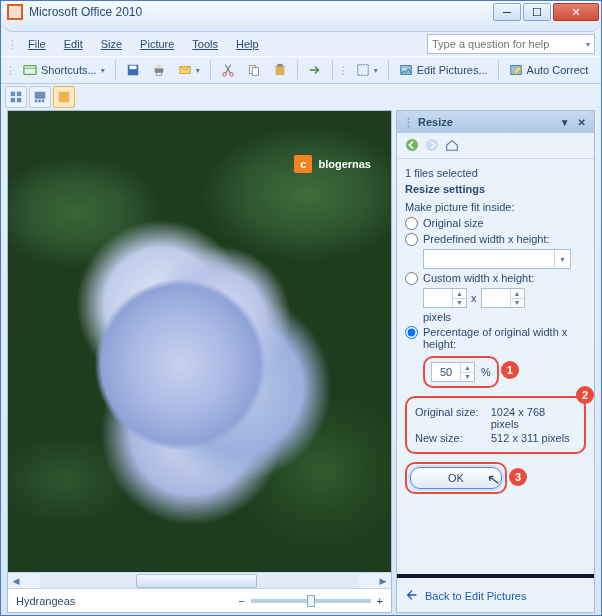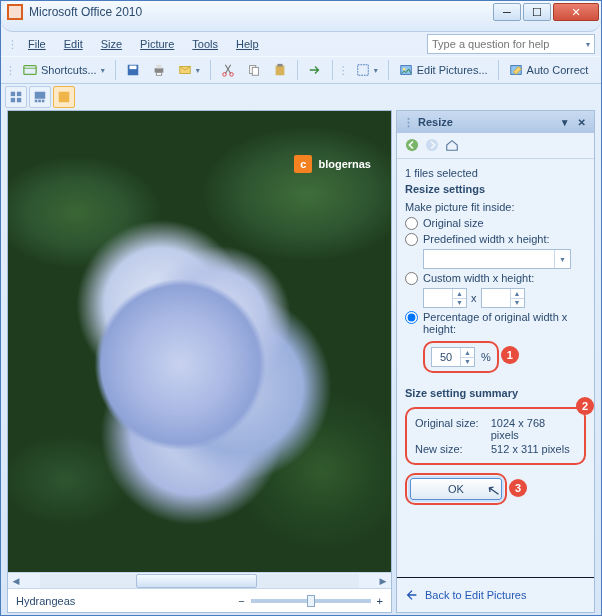--- a/index.html
+++ b/index.html
@@ -77,25 +77,25 @@
 
 .pct-row { display:flex;align-items:center;gap:6px; margin:6px 0 6px 18px; }
 .callout-box { border:2px solid #e74c3c; border-radius:10px; padding:4px 6px; position:relative;justify-content:space-between; }
 .callout-num { position:absolute; width:18px;height:18px;border-radius:50%;background:#e74c3c;color:#fff;display:flex;align-items:center;justify-content:center;font-size:11px;font-weight:bold; }
 
 .summary-box { border:2px solid #e74c3c; border-radius:10px; padding:6px 8px; margin-top:8px; position:relative; }
 .summary-row { display:flex; gap:6px; margin:2px 0; }
 .summary-row .k { width:70px; }
 
 .ok-row { margin-top:8px; position:relative; }
-.ok-btn { width: 92px; height:22px; background:linear-gradient(#fefefe,#dfeaf6); border:1px solid #5a8dd2; border-radius:3px; display:flex;align-items:center;justify-content:center; cursor:pointer; box-shadow:0 0 0 2px #cde3fb; }
+.ok-btn { width: 92px; height:22px; background:linear-gradient(#fefefe,#dfeaf6); border:1px solid #5a8dd2; border-radius:10px; display:flex;align-items:center;justify-content:center; cursor:pointer; box-shadow:0 0 0 2px #cde3fb; }
 .ok-outline { border:2px solid #e74c3c; border-radius:10px; padding:3px; display:inline-block; position:relative; }
 .cursor { position:absolute; left:80px; top:6px; font-size:16px; transform:rotate(-10deg); pointer-events:none; }
 
-.tp-footer { padding: 10px 8px; border-top:1px solid #0f172a; display:flex;align-items:center;gap:6px; color:#2359b5; cursor:pointer; }
+.tp-footer { padding: 10px 8px; border-top:4px solid #0f172a; display:flex;align-items:flex-end;gap:6px; color:#2359b5; cursor:pointer; }
 
 svg.icon { width:14px; height:14px; }
 </style>
 </head>
 <body>
 
 <div class="window">
 
   <div class="titlebar">
     <svg class="app-icon" viewBox="0 0 16 16">
@@ -317,40 +317,40 @@
             </div>
           <span>x</span>
           <div class="spinner">
               <div class="val"></div>
               <div class="arrows">
                 <span>▲</span>
                 <span>▼</span>
               </div>
             </div>
         </div>
+        <div style="margin-left:18px;">pixels</div>
 
         <label class="radio-row">
           <input type="radio" name="fit" checked="" style="">
           <span>Percentage of original width x height:</span>
         </label>
         <div class="pct-row">
           <div class="callout-box" style="display:flex;align-items:center;gap:6px;">
             <div class="spinner">
                 <div class="val">50</div>
                 <div class="arrows">
                   <span>▲</span>
                   <span>▼</span>
                 </div>
               </div>
             <span>%</span>
             <span class="callout-num" style="right:-22px;top:3px;">1</span>
           </div>
         </div>
 
-        <div class="tp-section-title" style="margin-top:14px;">Size setting summary</div>
         <div class="summary-box">
           <span class="callout-num" style="right:-10px;top:-12px;">2</span>
           <div class="summary-row">
               <span class="k">Original size:</span>
               <span>1024 x 768 pixels</span>
             </div>
           <div class="summary-row">
               <span class="k">New size:</span>
               <span>512 x 311 pixels</span>
             </div>

